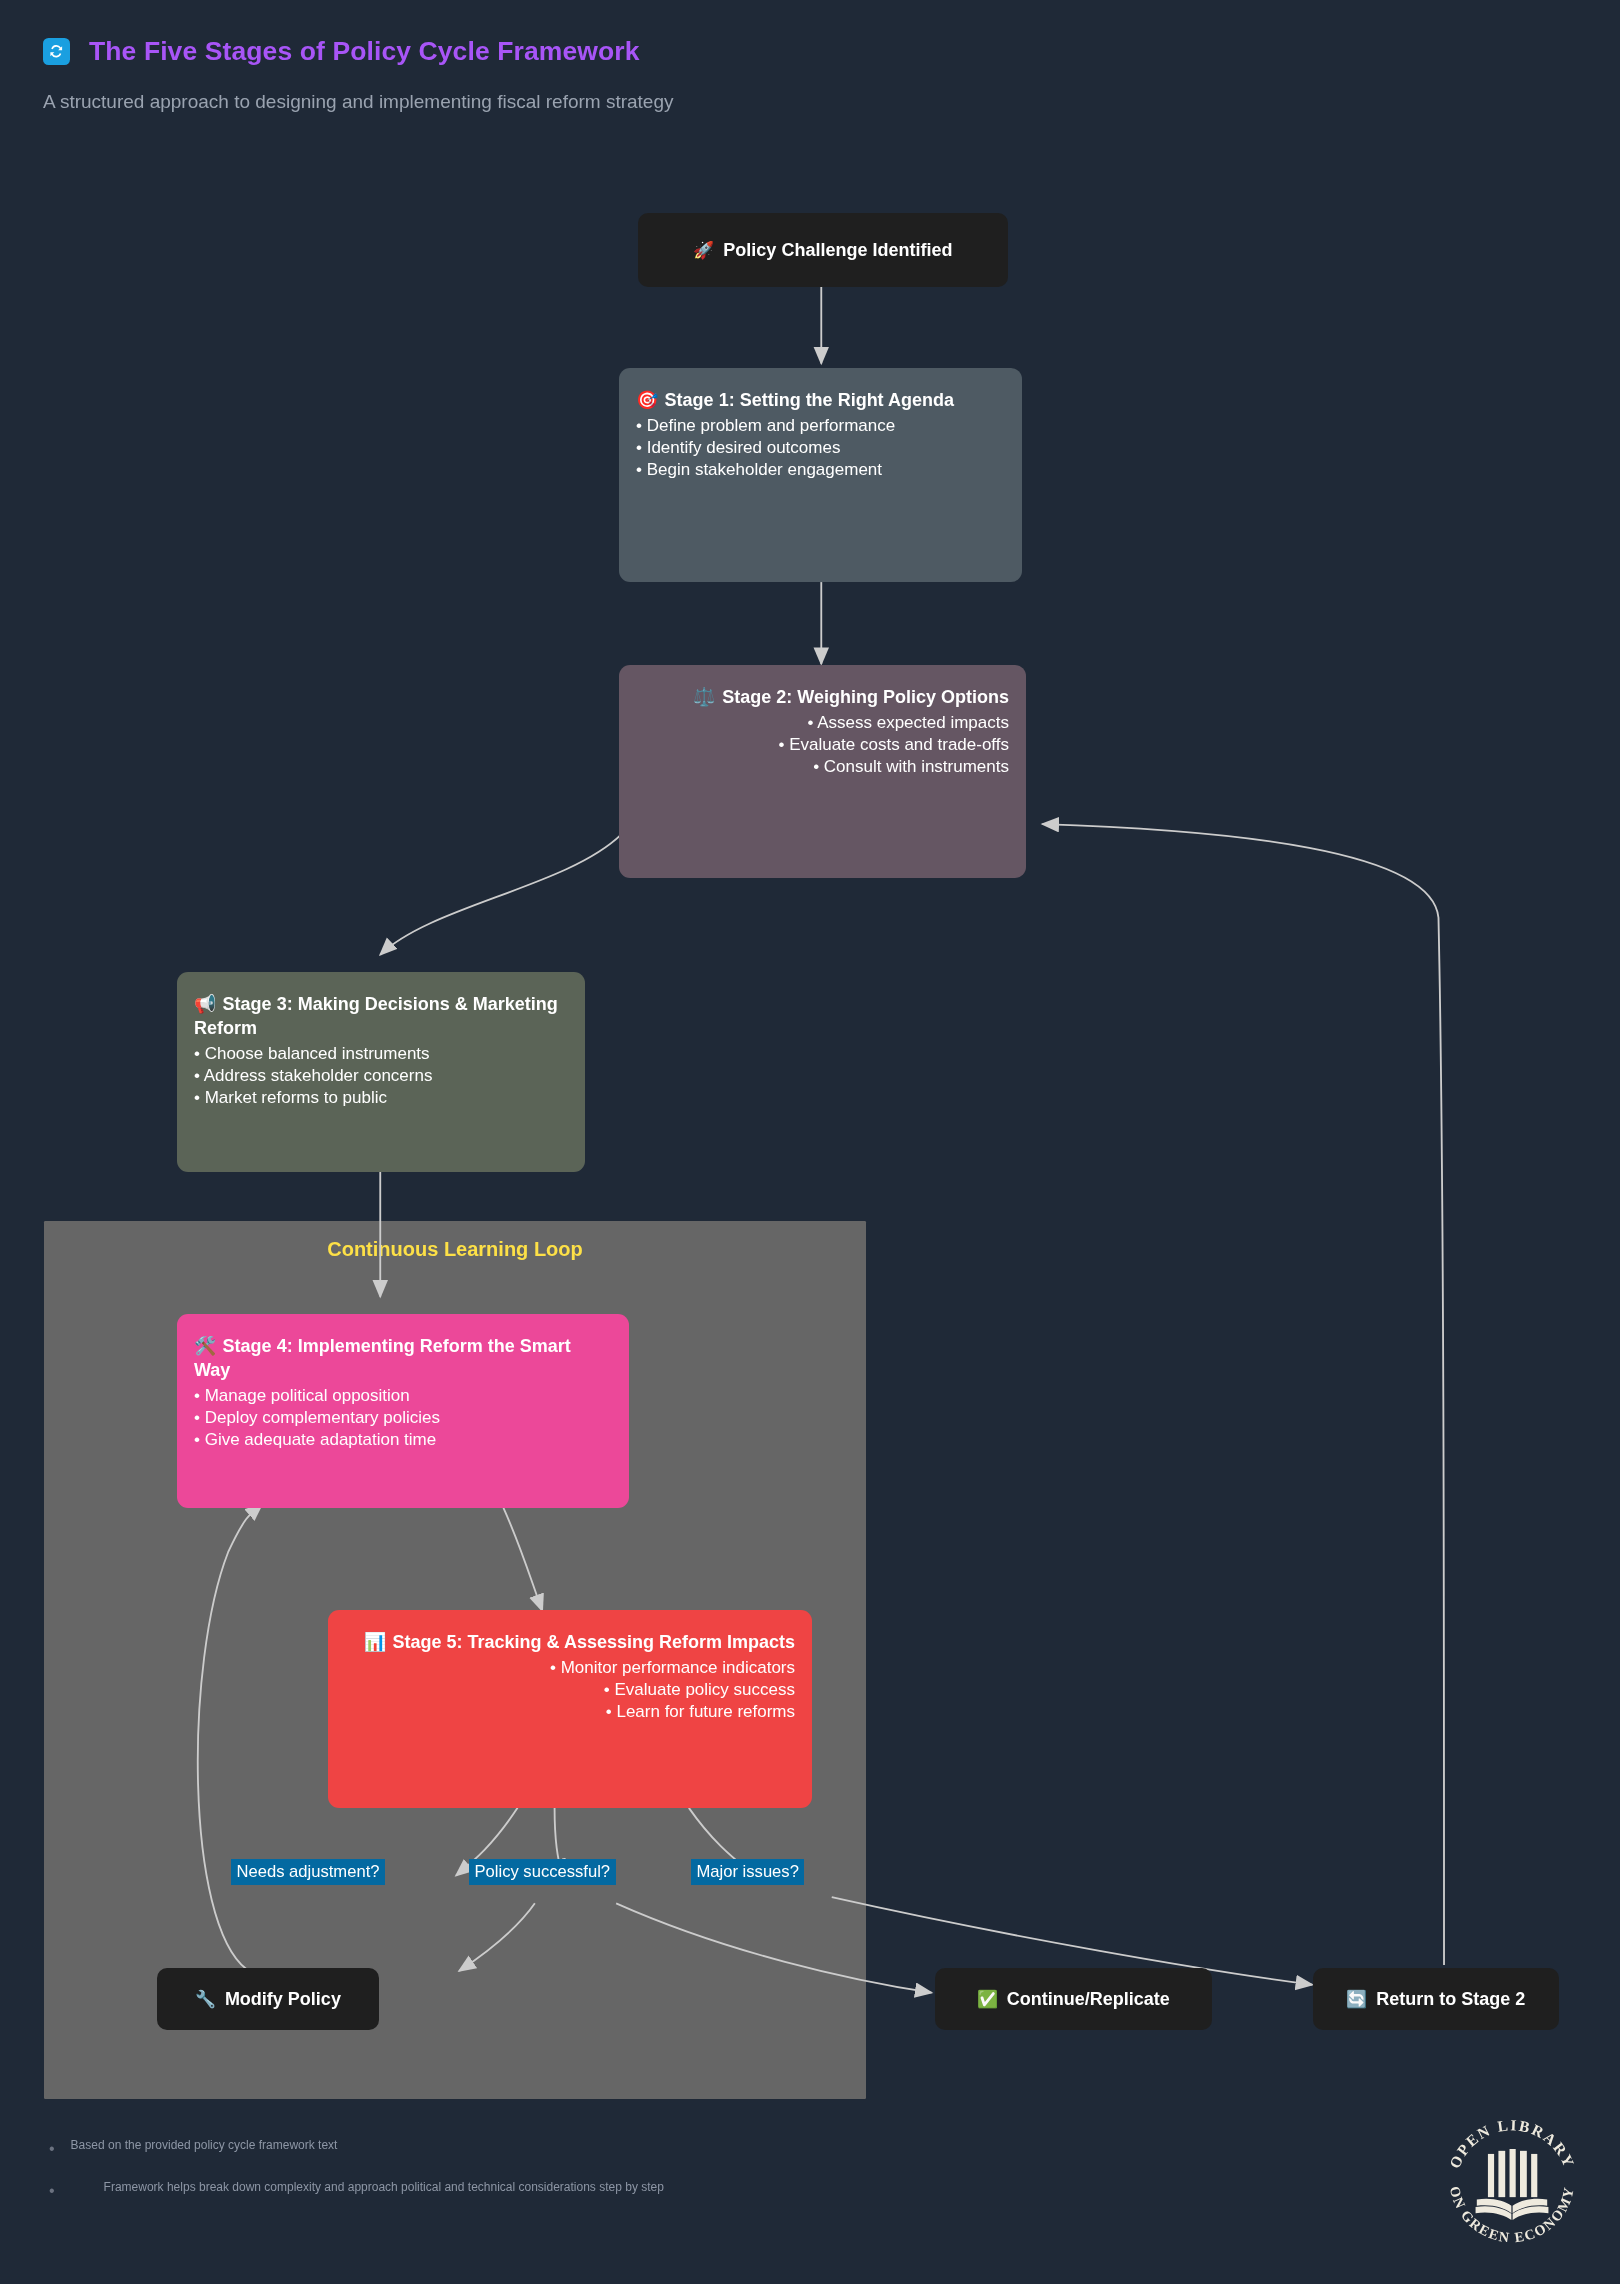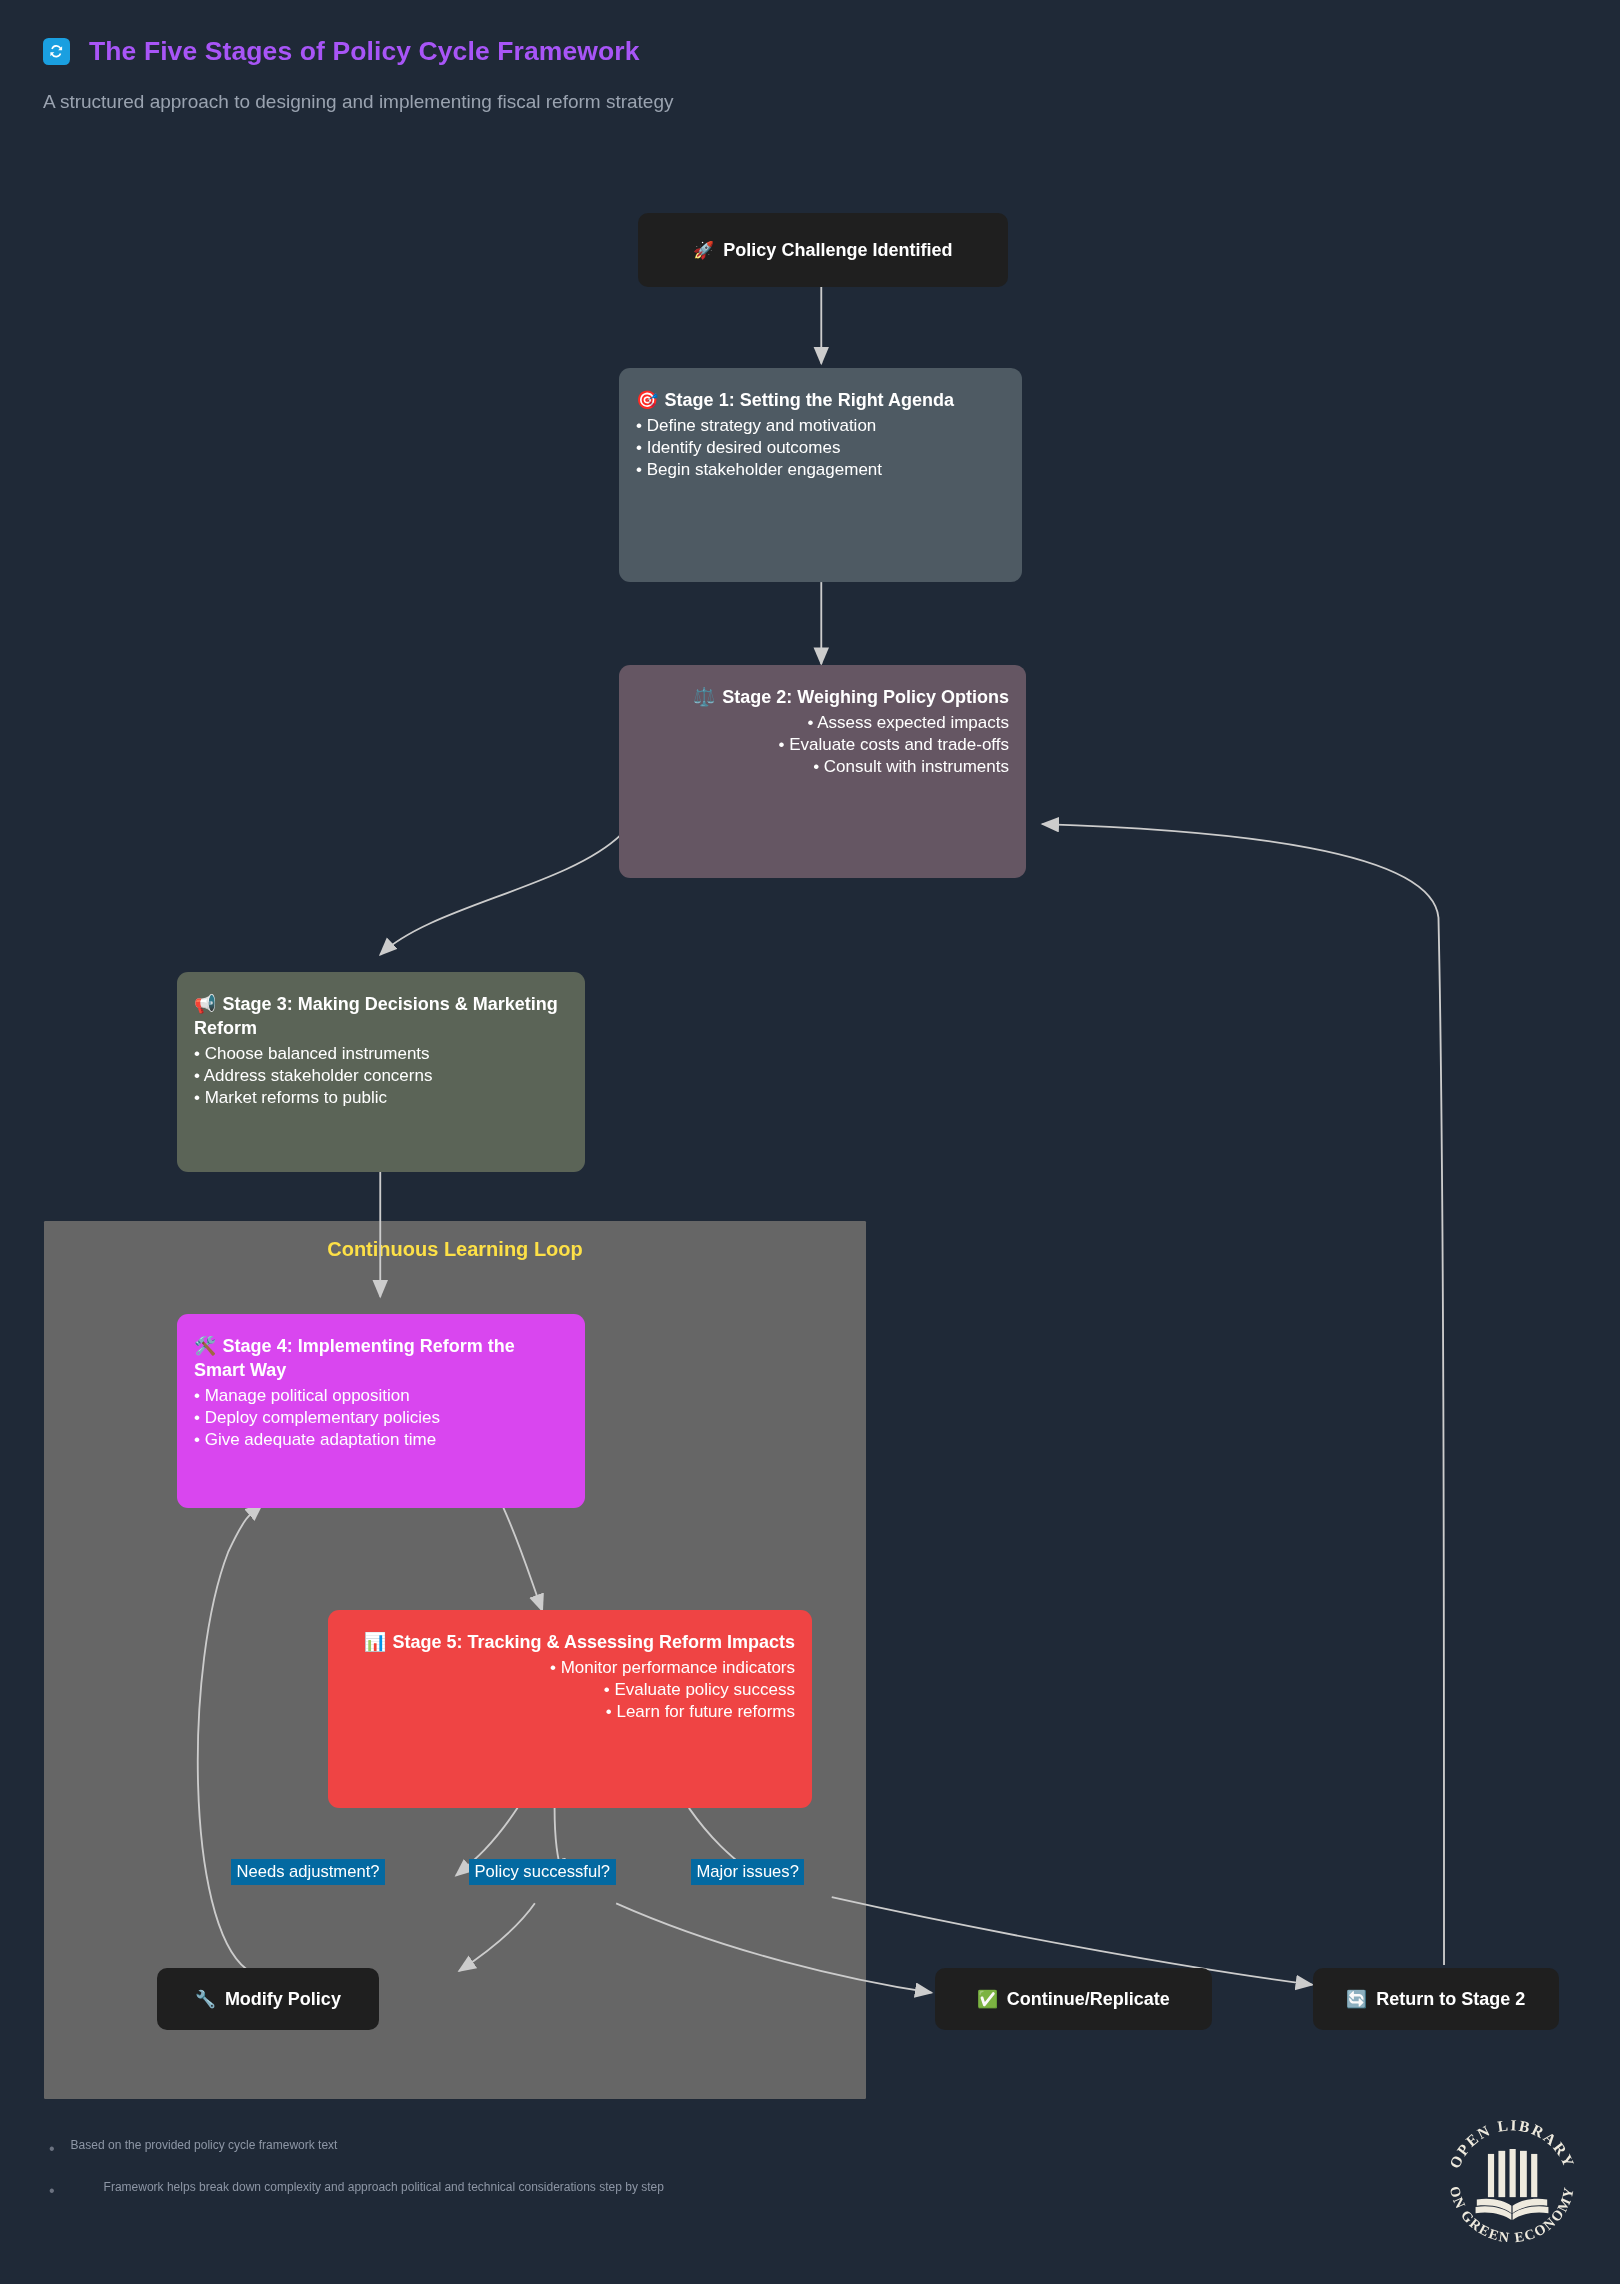--- a/index.html
+++ b/index.html
@@ -131,21 +131,21 @@
 
   <div class="node pill" style="left:638px;top:213px;width:370px;height:74px;">
     <span class="emo">🚀</span>
     <span>Policy Challenge Identified</span>
   </div>
 
   <div class="node stage" style="left:619px;top:368px;width:403px;height:214px;background:#4e5a63;">
     <div class="n-title">
       <span class="emo">🎯</span><span>Stage 1: Setting the Right Agenda</span>
     </div>
-    <div class="n-bullet">• Define strategy and motivation</div>
+    <div class="n-bullet">• Define problem and performance</div>
     <div class="n-bullet">• Identify desired outcomes</div>
     <div class="n-bullet">• Begin stakeholder engagement</div>
   </div>
 
   <div class="node stage" style="left:619px;top:665px;width:407px;height:213px;background:#655663;text-align:right;">
     <div class="n-title">
       <span class="emo">⚖️</span><span>Stage 2: Weighing Policy Options</span>
     </div>
     <div class="n-bullet">• Assess expected impacts</div>
     <div class="n-bullet">• Evaluate costs and trade-offs</div>
@@ -154,21 +154,21 @@
 
   <div class="node stage" style="left:177px;top:972px;width:408px;height:200px;background:#5b6457;">
     <div class="n-title">
       <span class="emo">📢</span><span>Stage 3: Making Decisions &amp; Marketing Reform</span>
     </div>
     <div class="n-bullet">• Choose balanced instruments</div>
     <div class="n-bullet">• Address stakeholder concerns</div>
     <div class="n-bullet">• Market reforms to public</div>
   </div>
 
-  <div class="node stage" style="left:177px;top:1314px;width:408px;height:194px;background:#d946ef;">
+  <div class="node stage" style="left:177px;top:1314px;width:452px;height:194px;background:#ec4899;">
     <div class="n-title">
       <span class="emo">🛠️</span><span>Stage 4: Implementing Reform the Smart Way</span>
     </div>
     <div class="n-bullet">• Manage political opposition</div>
     <div class="n-bullet">• Deploy complementary policies</div>
     <div class="n-bullet">• Give adequate adaptation time</div>
   </div>
 
   <div class="node stage" style="left:328px;top:1610px;width:484px;height:198px;background:#ef4444;text-align:right;">
     <div class="n-title">

